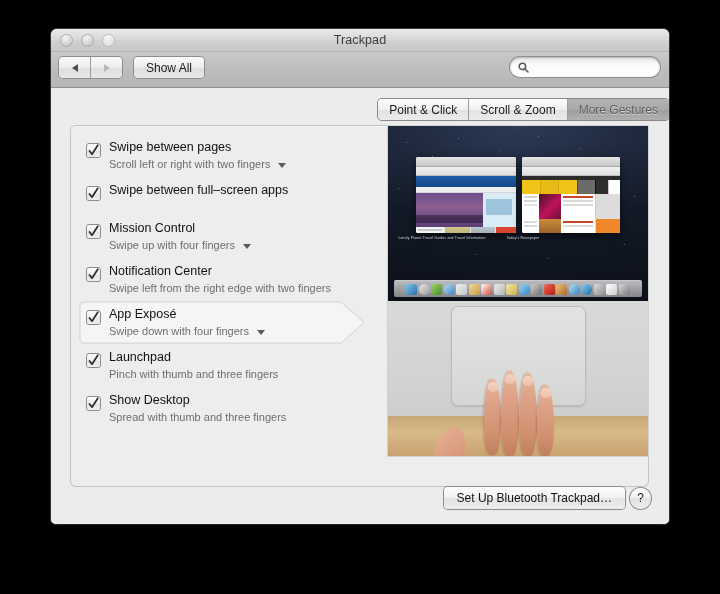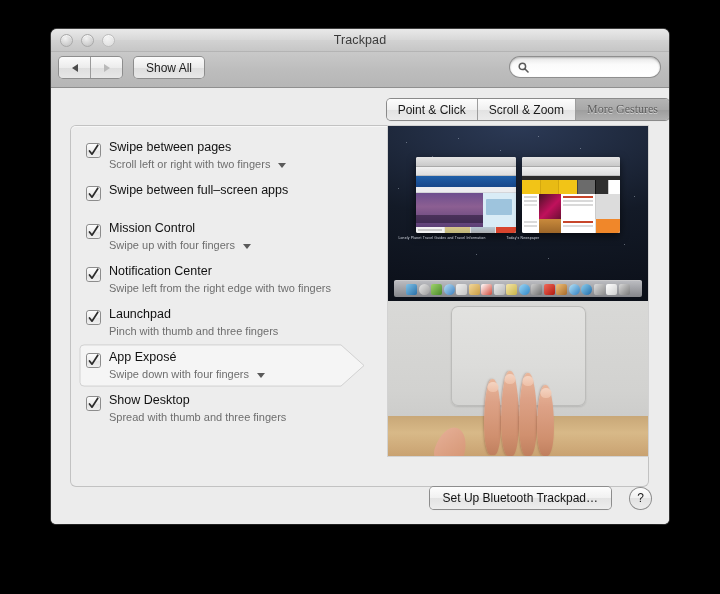--- a/index.html
+++ b/index.html
@@ -166,21 +166,20 @@
     color: #1a1a1a;
     background: linear-gradient(to bottom, #fdfdfd 0%, #f0f0f0 50%, #e2e2e2 51%, #ebebeb 100%);
     cursor: default;
     white-space: nowrap;
   }
   .tab + .tab { border-left: 1px solid #9d9d9d; }
   .tab.active {
     color: #5c5c5c;
     text-shadow: 0 1px 0 rgba(255,255,255,0.55);
     background: linear-gradient(to bottom, #b4b4b4 0%, #a8a8a8 50%, #9d9d9d 51%, #b0b0b0 100%);
-    font-family: Liberation Serif, serif;
   }
 
   
   #panel {
     position: absolute;
     left: 20px;
     top: 38px;
     width: 577px;
     height: 360px;
     border-radius: 5px;
@@ -360,21 +359,21 @@
     transform: rotate(18deg);
   }
 
   
   #bottom-bar {
     position: absolute;
     right: 18px;
     bottom: 16px;
     display: flex;
     align-items: center;
-    gap: 19px;
+    gap: 5px;
   }
   #bt-button {
     height: 22px;
     padding: 0 13px;
     border-radius: 4px;
     background: linear-gradient(to bottom, #fdfdfd 0%, #f1f1f1 48%, #e3e3e3 50%, #ededed 100%);
     box-shadow: 0 0 0 1px #8d8d8d, 0 1px 1px rgba(0,0,0,0.12);
     font-size: 12px;
     color: #121212;
     display: flex;
@@ -498,48 +497,48 @@
             </svg>
           </div>
           <div class="gtext">
             <div class="gtitle">Notification Center</div>
             <div class="gsub">
               <span>Swipe left from the right edge with two fingers</span>
             </div>
           </div>
         </div>
 
-        <div class="gesture-row">
-          <div class="chk">
-            <svg width="13" height="16" viewBox="0 0 13 16">
-              <path d="M2.5 9 L5 12.2 L10.8 3.2" fill="none" stroke="#2b2b2b" stroke-width="1.7" stroke-linecap="round" stroke-linejoin="round"></path>
-            </svg>
-          </div>
-          <div class="gtext">
-            <div class="gtitle">Launchpad</div>
-            <div class="gsub">
-              <span>Pinch with thumb and three fingers</span>
-            </div>
-          </div>
-        </div>
-
         <div class="gesture-row selected">
           <svg class="sel-bg" viewBox="0 0 287 46" preserveAspectRatio="none">
             <path d="M5 1 H262 L285 23 L262 45 H5 A4 4 0 0 1 1 41 V5 A4 4 0 0 1 5 1 Z" fill="#f5f5f5" stroke="#cfcfcf" stroke-width="1"></path>
           </svg>
           <div class="chk">
             <svg width="13" height="16" viewBox="0 0 13 16">
               <path d="M2.5 9 L5 12.2 L10.8 3.2" fill="none" stroke="#2b2b2b" stroke-width="1.7" stroke-linecap="round" stroke-linejoin="round"></path>
             </svg>
           </div>
           <div class="gtext">
             <div class="gtitle">App Exposé</div>
             <div class="gsub">
               <span>Swipe down with four fingers</span>
               <span class="caret"></span>
+            </div>
+          </div>
+        </div>
+
+        <div class="gesture-row">
+          <div class="chk">
+            <svg width="13" height="16" viewBox="0 0 13 16">
+              <path d="M2.5 9 L5 12.2 L10.8 3.2" fill="none" stroke="#2b2b2b" stroke-width="1.7" stroke-linecap="round" stroke-linejoin="round"></path>
+            </svg>
+          </div>
+          <div class="gtext">
+            <div class="gtitle">Launchpad</div>
+            <div class="gsub">
+              <span>Pinch with thumb and three fingers</span>
             </div>
           </div>
         </div>
 
         <div class="gesture-row">
           <div class="chk">
             <svg width="13" height="16" viewBox="0 0 13 16">
               <path d="M2.5 9 L5 12.2 L10.8 3.2" fill="none" stroke="#2b2b2b" stroke-width="1.7" stroke-linecap="round" stroke-linejoin="round"></path>
             </svg>
           </div>

